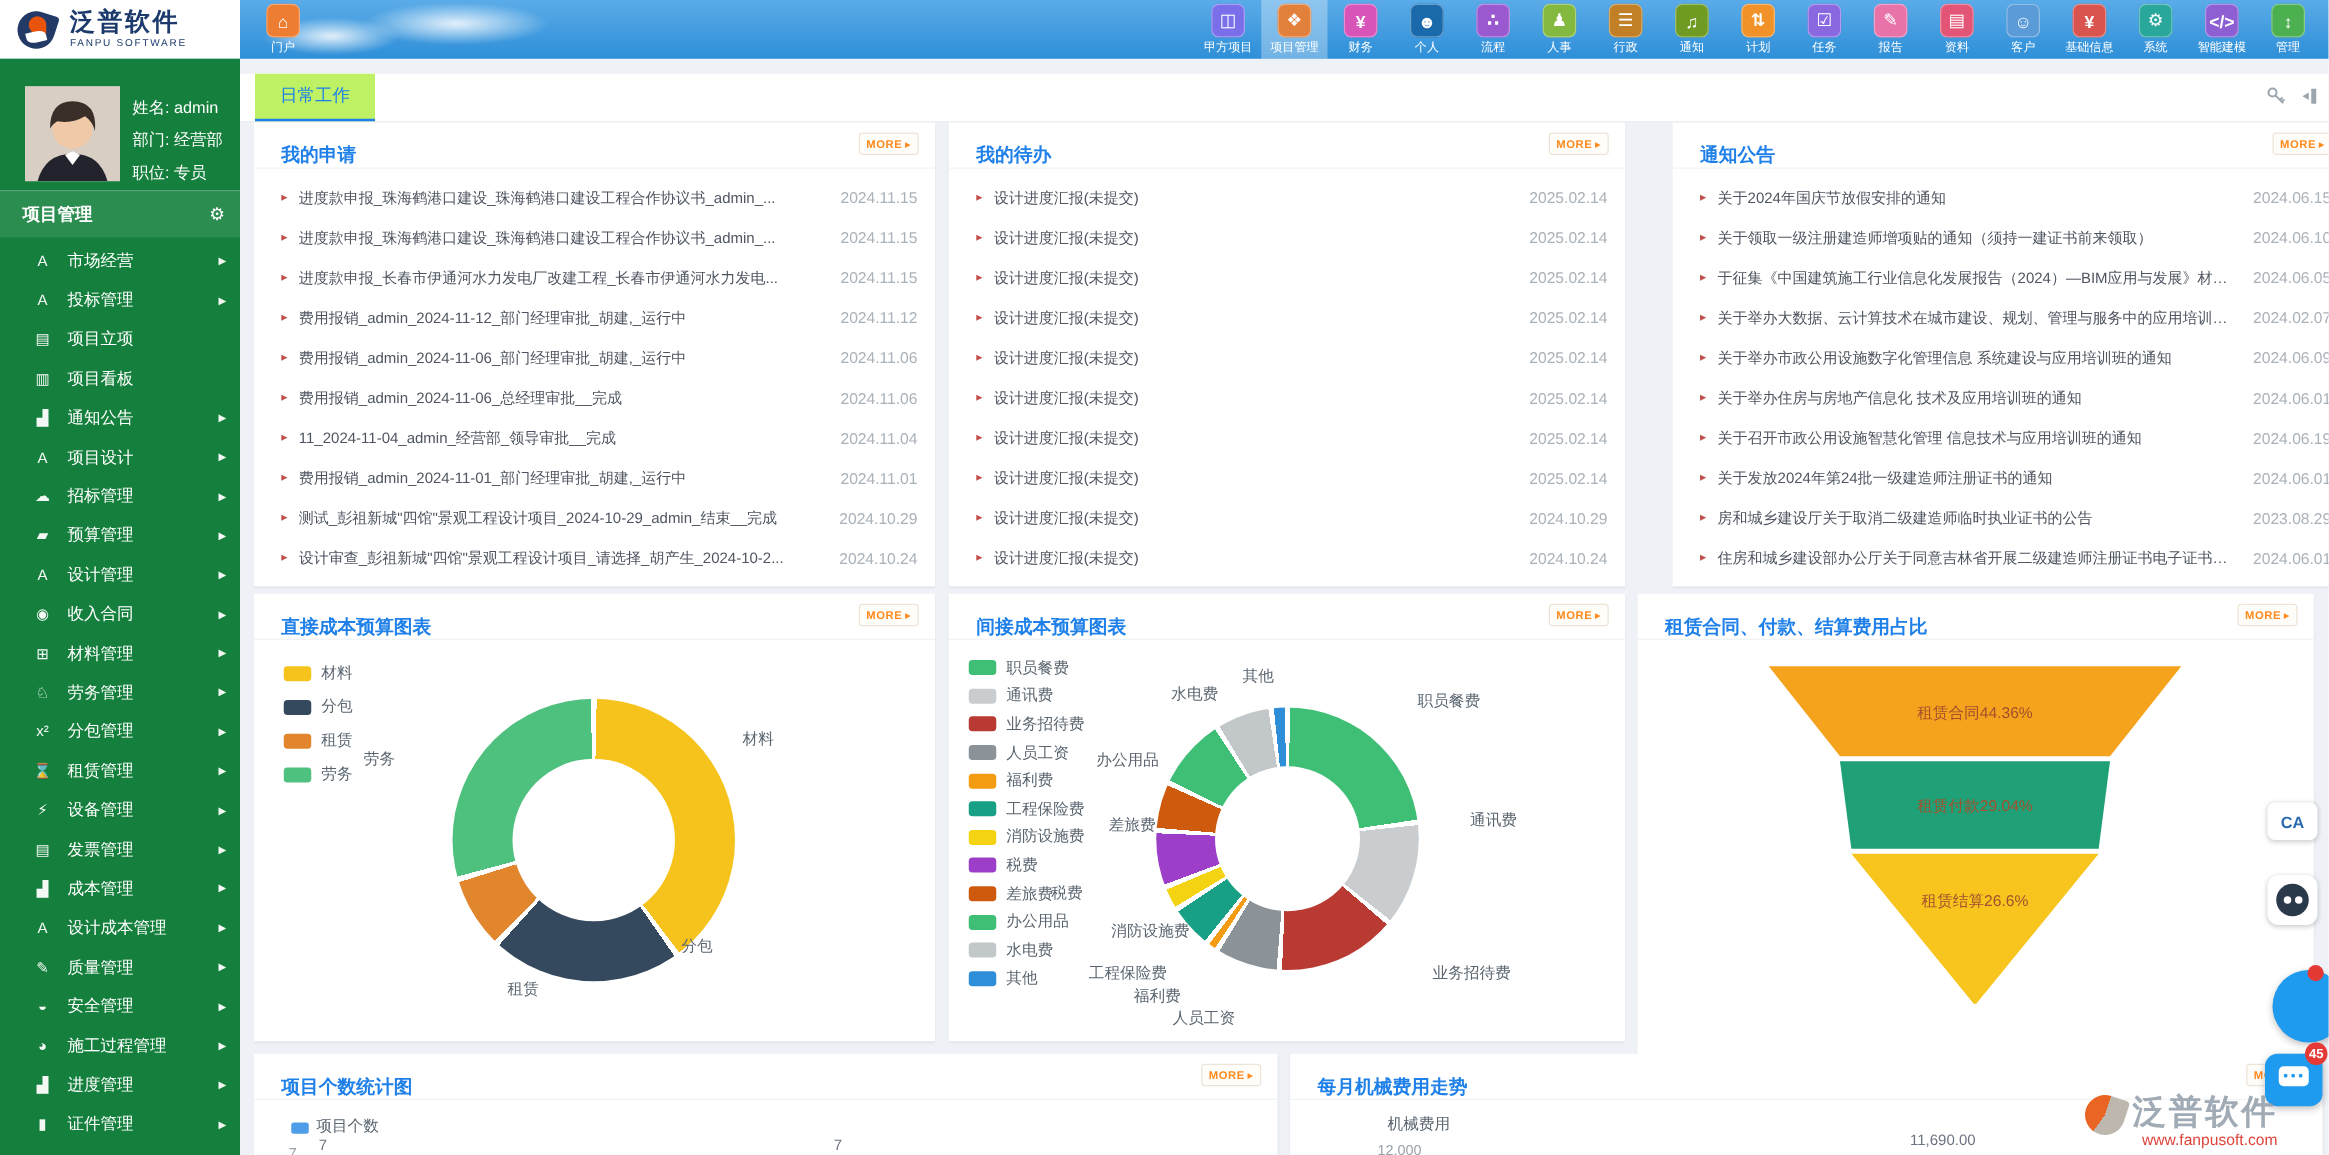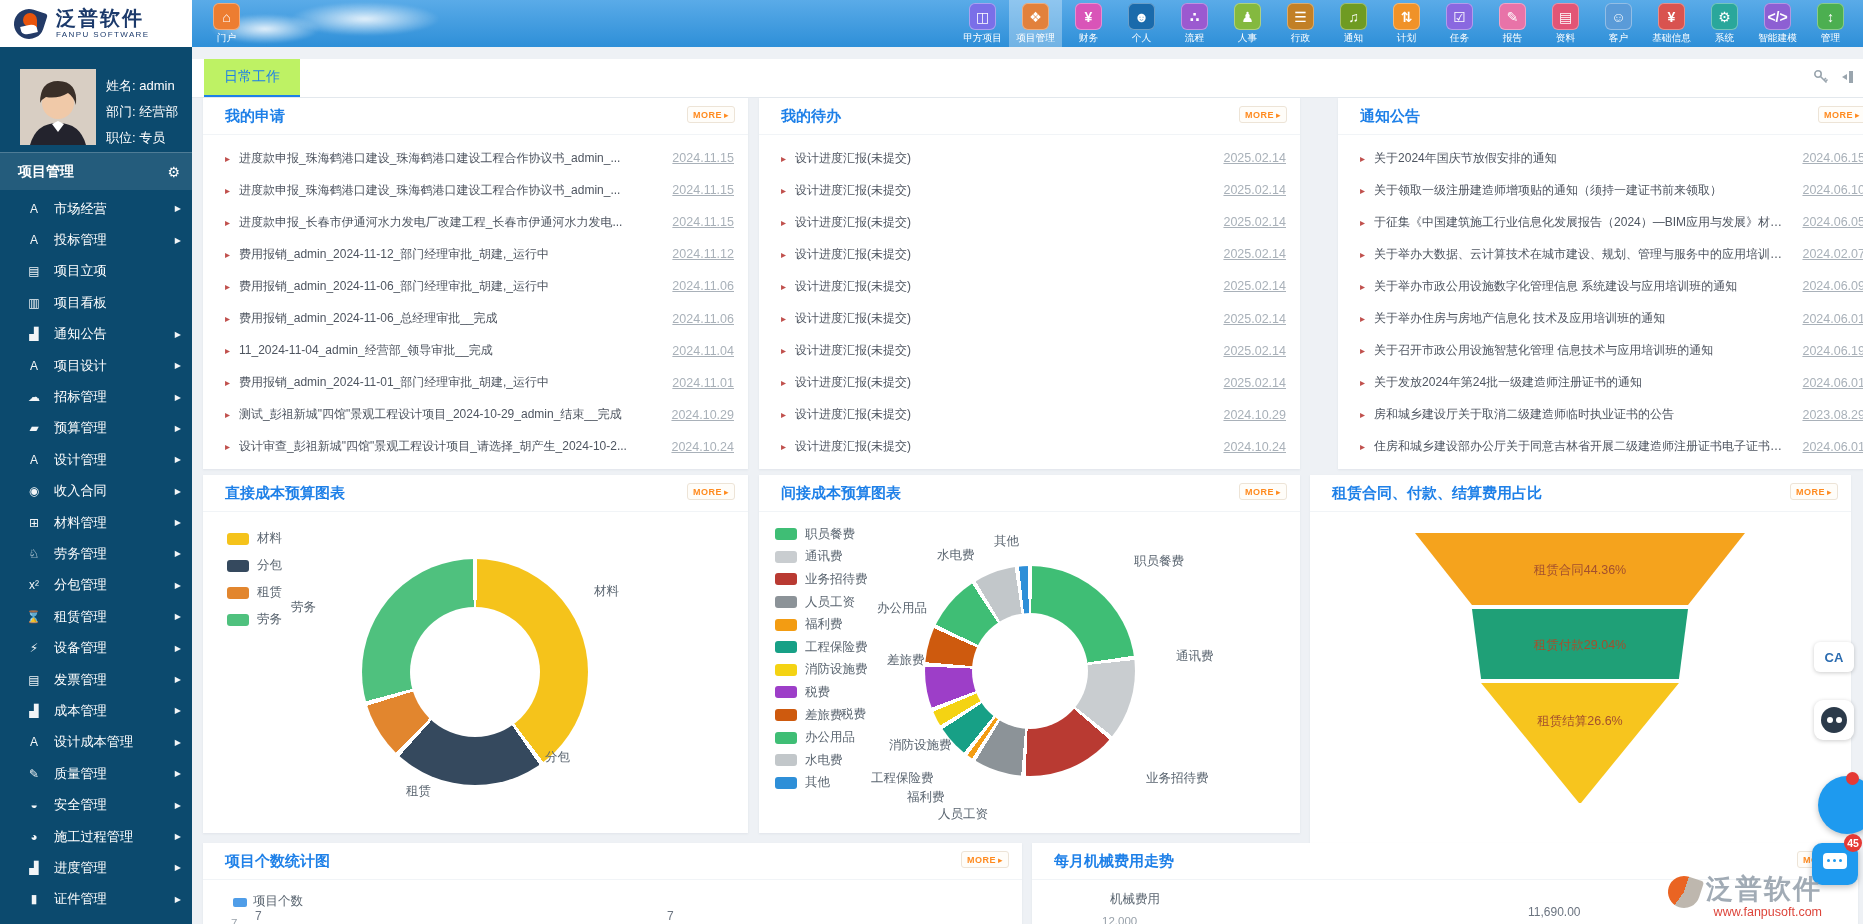--- a/index.html
+++ b/index.html
@@ -20,21 +20,21 @@
   .cloud{position:absolute;border-radius:50%;filter:blur(1px);
          background:radial-gradient(closest-side,rgba(255,255,255,.85),rgba(255,255,255,0));}
   .nav-item{width:53px;height:47px;box-sizing:border-box;padding-top:3px;text-align:center;cursor:pointer;}
   .nav-item.active{background:rgba(255,255,255,.32);}
   .nav-icon{width:27px;height:27px;margin:0 auto;border-radius:6px;color:#fff;font-size:14px;font-weight:bold;
             display:flex;align-items:center;justify-content:center;box-shadow:inset 0 0 0 1px rgba(255,255,255,.35);}
   .nav-label{font-size:10.5px;color:#fff;margin-top:1px;white-space:nowrap;transform:scale(.92);}
   .topnav{position:absolute;right:6px;top:0;display:flex;}
   .portal{position:absolute;left:200px;top:0;}
   
-  .sidebar{position:absolute;left:0;top:47px;width:192px;height:877px;background:#0c4a6e;}
+  .sidebar{position:absolute;left:0;top:47px;width:192px;height:877px;background:#15803d;}
   .avatar{position:absolute;left:20px;top:22px;width:76px;height:76px;background:#d9cfc5;overflow:hidden;}
   .uline{position:absolute;left:106px;color:#fff;font-size:13px;white-space:nowrap;}
   .sb-divider{position:absolute;left:0;top:105px;width:192px;height:1px;background:rgba(255,255,255,.28);}
   .sb-section{position:absolute;left:0;top:106px;width:192px;height:37px;background:rgba(255,255,255,.10);
               display:flex;align-items:center;}
   .sb-section .t{color:#fff;font-size:14px;font-weight:bold;margin-left:18px;}
   .sb-section .gear{position:absolute;right:12px;color:#fff;font-size:14px;cursor:pointer;}
   .sb-menu{position:absolute;left:0;top:146px;width:192px;}
   .sb-item{height:31.4px;display:flex;align-items:center;color:#fff;cursor:pointer;position:relative;}
   .sb-item .ic{width:16px;margin-left:26px;font-size:12px;text-align:center;opacity:.95;}
@@ -48,29 +48,29 @@
   
   .panel{position:absolute;background:#fff;box-shadow:0 1px 2px rgba(80,95,110,.08);}
   #p1{left:203px;top:98px;width:545px;height:371px;}
   #p2{left:759px;top:98px;width:541px;height:371px;}
   #p3{left:1310px;top:98px;width:541px;height:371px;margin-left:28px;}
   #c1{left:203px;top:475px;width:545px;height:358px;}
   #c2{left:759px;top:475px;width:541px;height:358px;}
   #c3{left:1310px;top:475px;width:541px;height:440px;}
   #b1{left:203px;top:843px;width:819px;height:160px;}
   #b2{left:1032px;top:843px;width:826px;height:160px;}
-  .ph{position:relative;height:36px;border-bottom:1px solid #f1f4f7;display:flex;align-items:center;}
+  .ph{position:relative;height:36px;border-bottom:1px solid #f1f4f7;display:flex;align-items:flex-end;}
   .ph .t{margin-left:22px;font-size:15px;font-weight:bold;color:#1e80e8;}
   .more{position:absolute;right:13px;top:8px;font-size:9px;font-weight:bold;color:#ff8a1e;letter-spacing:.5px;
         border:1px solid #ede4d7;background:#fffdf9;border-radius:3px;padding:2.5px 5px;cursor:pointer;display:flex;gap:2px;align-items:center;}
   .plist{padding:7px 14px 0 22px;}
   .prow{height:32.1px;display:flex;align-items:center;cursor:pointer;}
   .prow .bu{color:#c0504d;font-size:10px;margin-right:9px;}
   .prow .tx{flex:1;font-size:12px;color:#4e5560;white-space:nowrap;overflow:hidden;text-overflow:ellipsis;padding-right:14px;}
-  .prow .dt{font-size:12.5px;color:#a9b1b9;white-space:nowrap;text-decoration:underline;}
+  .prow .dt{font-size:12.5px;color:#a9b1b9;white-space:nowrap;}
   
   .legend{position:absolute;}
   .lgi{display:flex;align-items:center;cursor:pointer;}
   .lgi .sw{width:22px;height:12px;border-radius:3px;margin-right:8px;}
   .lgi .lt{font-size:12.5px;color:#5a6570;white-space:nowrap;}
   .ring{position:absolute;border-radius:50%;}
   .hole{position:absolute;background:#fff;border-radius:50%;}
   .callout{position:absolute;font-size:12.5px;color:#5a6570;white-space:nowrap;}
   .fsvg{position:absolute;}
   .axis-note{position:absolute;font-size:12.5px;color:#5a6570;white-space:nowrap;}

